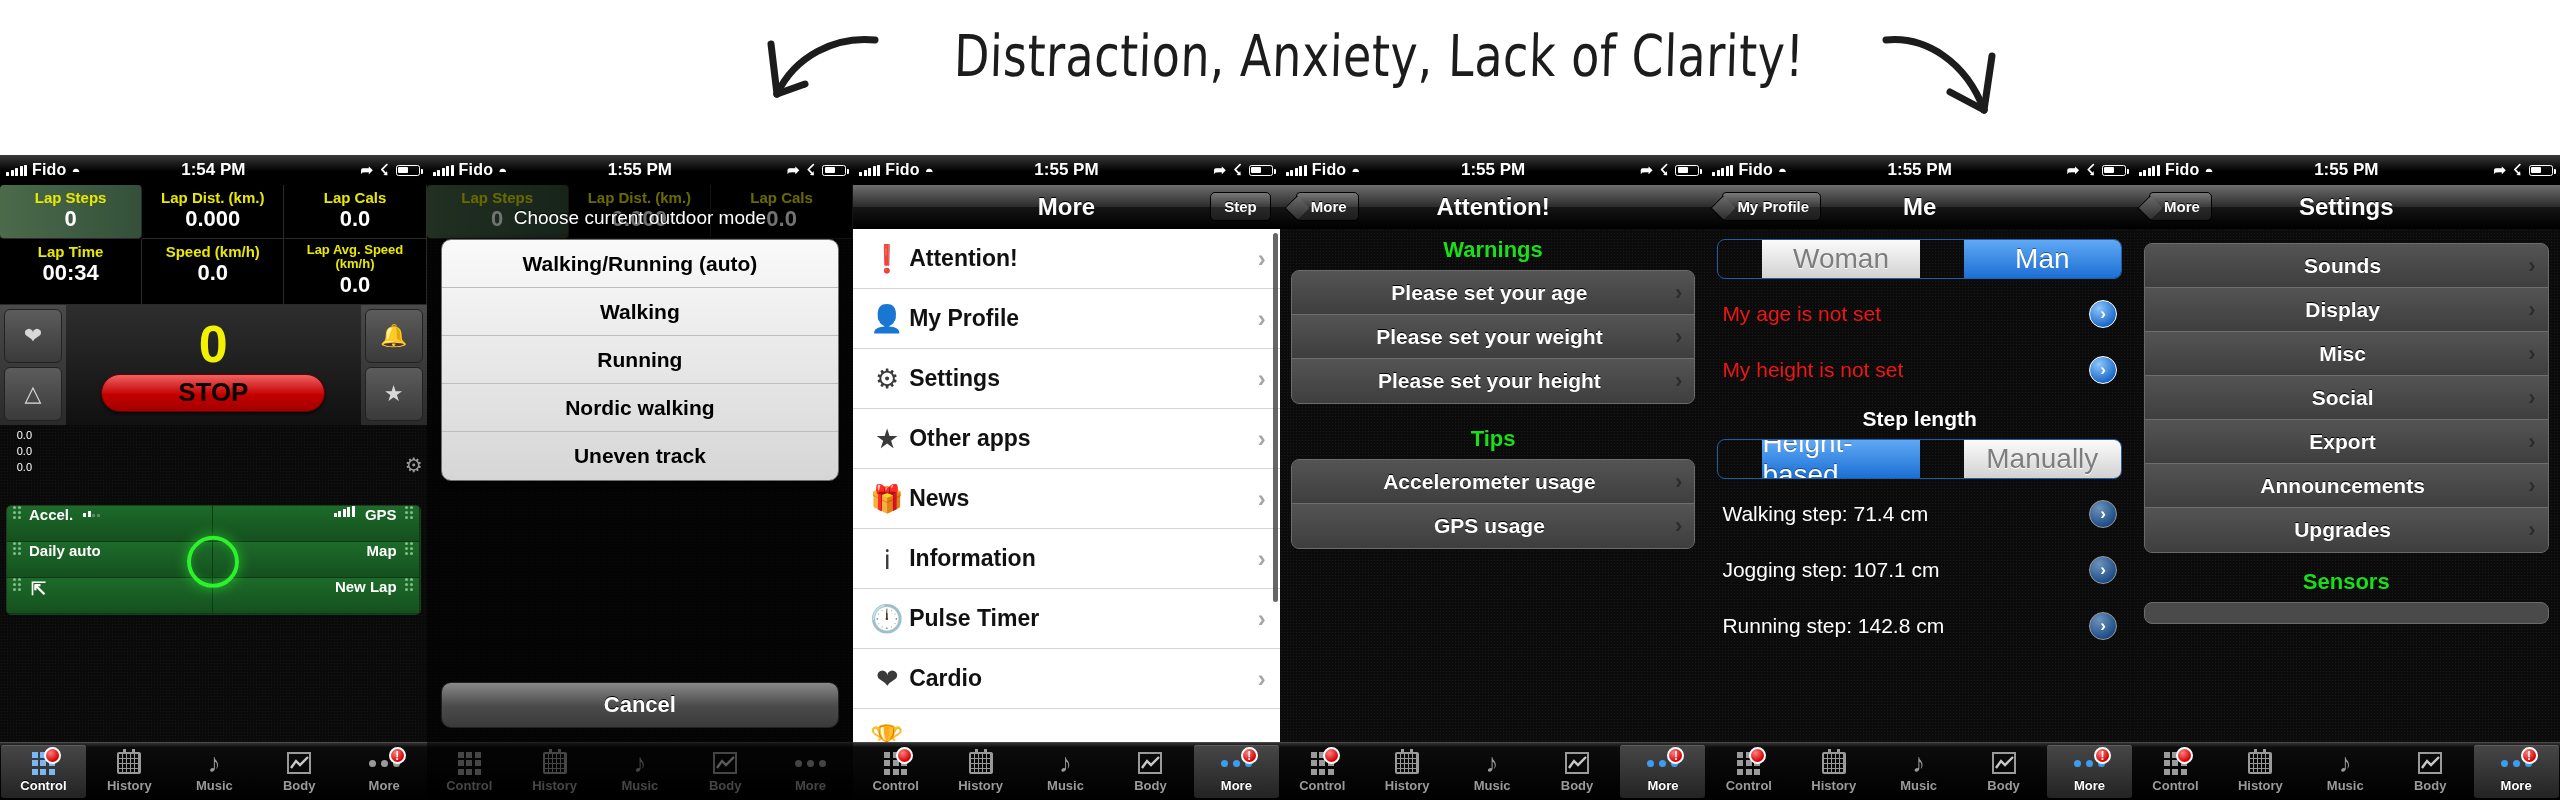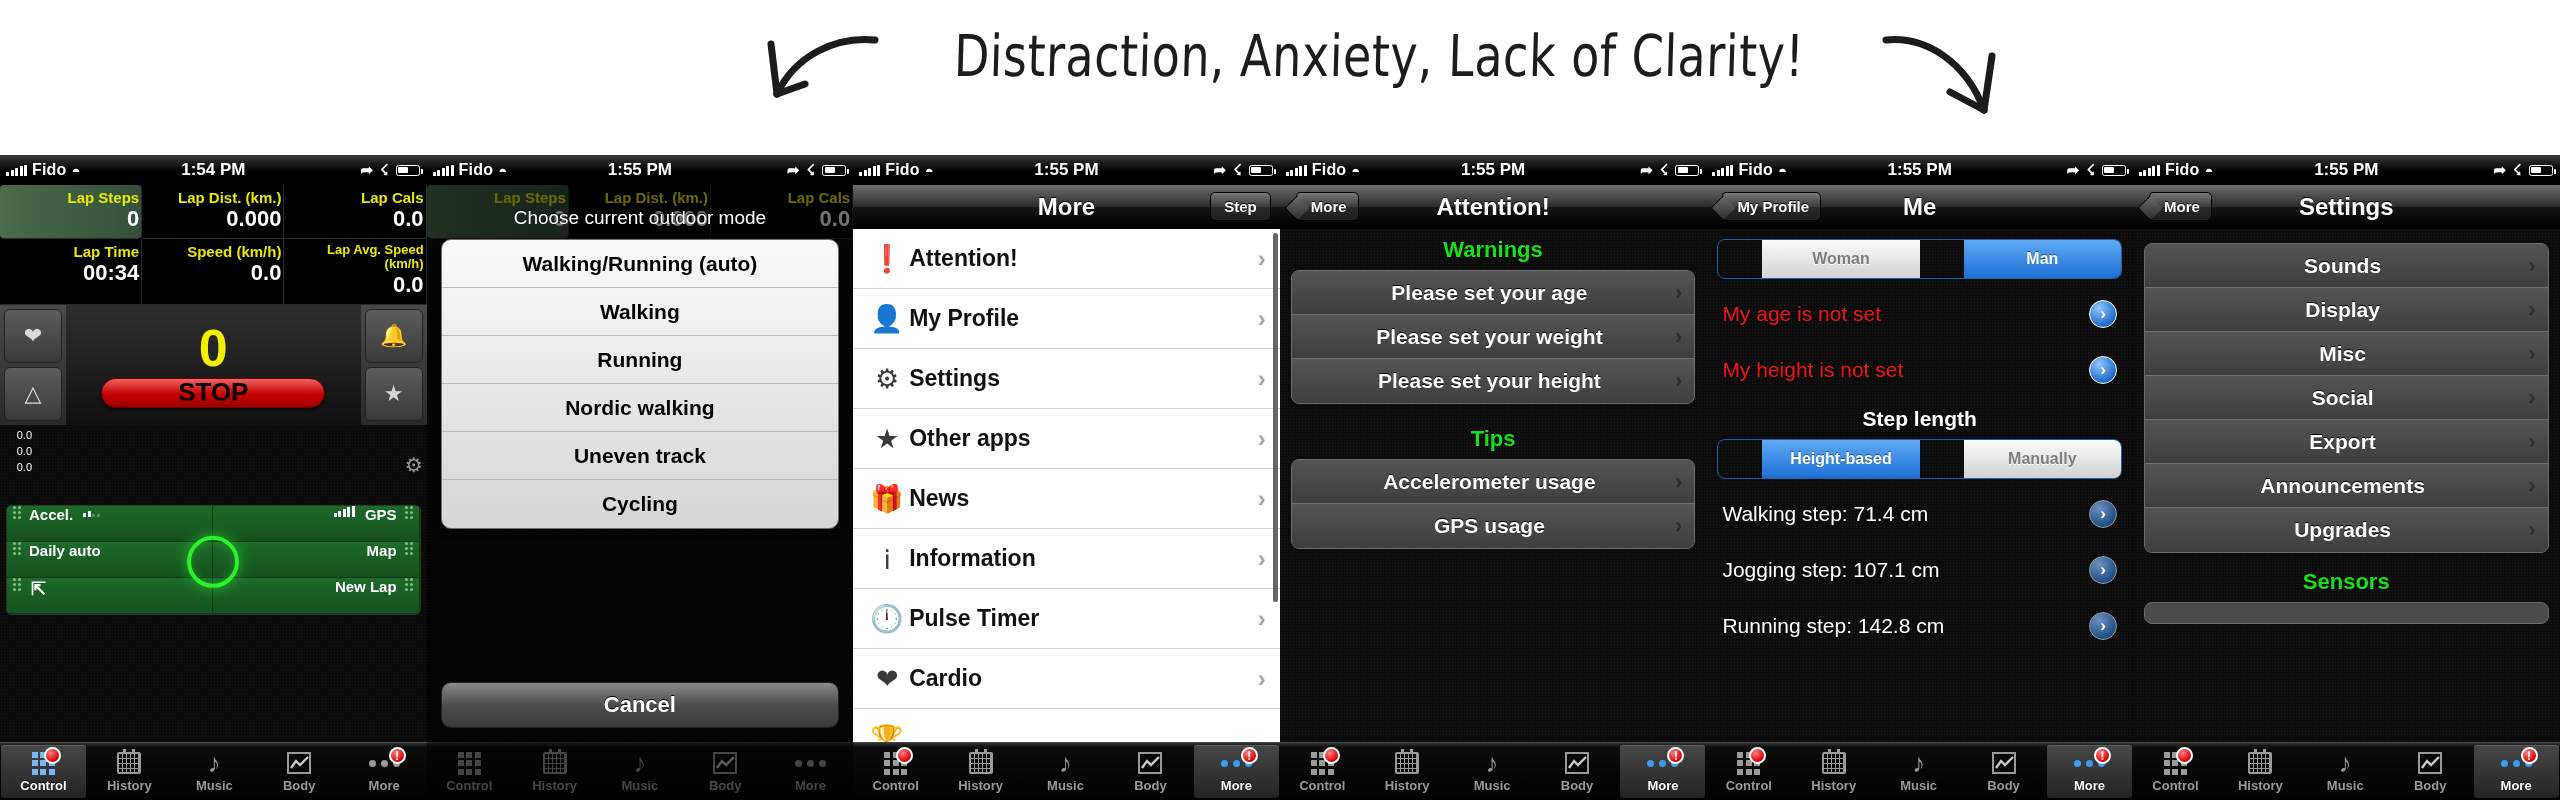--- a/index.html
+++ b/index.html
@@ -112,33 +112,33 @@
   .chart-icon{width:24px;height:22px;border:2px solid #9a9a9a;position:relative;overflow:hidden;}
   .chart-icon svg{position:absolute;left:1px;top:2px;}
   .dots-icon{display:flex;gap:5px;align-items:center;}
   .dots-icon i{width:7px;height:7px;border-radius:50%;background:#9a9a9a;display:block;}
   .tab.selected .dots-icon i{background:#3d9cf0;}
 
   
   .p1-body{position:absolute;top:30px;left:0;right:0;bottom:58px;background:#0a0a0a;
            background-image:radial-gradient(#151515 1px, transparent 1px);background-size:3px 3px;}
   .lapgrid{display:grid;grid-template-columns:1fr 1fr 1fr;background:#000;}
-  .lapcell{padding:4px 2px 6px;text-align:right;border-right:1px solid #2a2a2a;border-bottom:1px solid #2a2a2a;}
+  .lapcell{padding:4px 2px 6px;text-align:center;border-right:1px solid #2a2a2a;border-bottom:1px solid #2a2a2a;}
   .lapcell.hl{background:linear-gradient(90deg,#4b6b4b,#34503a);border-radius:4px;}
   .lap-k{color:#e8e800;font-size:15px;font-weight:bold;line-height:1.15;}
   .lap-v{color:#fff;font-size:22px;font-weight:bold;line-height:1.15;}
   .lap-k.sm{font-size:13px;}
   .midrow{display:flex;height:120px;background:linear-gradient(#3d3d3d,#1f1f1f);}
   .sidecol{width:66px;display:flex;flex-direction:column;gap:4px;padding:4px;background:linear-gradient(#4a4a4a,#2a2a2a);}
   .sidebtn{flex:1;background:linear-gradient(#5c5c5c,#3a3a3a);border:1px solid #222;border-radius:6px;
            display:flex;align-items:center;justify-content:center;color:#d8d8d8;font-size:22px;}
   .centercol{flex:1;position:relative;background:linear-gradient(#2e2e2e,#101010);
              display:flex;flex-direction:column;align-items:center;justify-content:center;}
   .bignum{color:#f2f200;font-size:52px;font-weight:bold;line-height:1;margin-bottom:4px;}
-  .stopbtn{width:76%;height:30px;border-radius:19px;
+  .stopbtn{width:76%;height:38px;border-radius:19px;
            background:linear-gradient(#f06262,#c40000 55%,#a10000);
            border:1px solid #6b0000;color:#0a0000;font-size:26px;font-weight:bold;
            display:flex;align-items:center;justify-content:center;box-shadow:0 2px 3px rgba(0,0,0,.6);}
   .calarea{position:relative;height:70px;margin-top:2px;padding-left:34px;}
   .calaxis{position:absolute;left:2px;top:0;width:30px;color:#fff;font-size:11px;text-align:right;}
   .calaxis div{line-height:16px;}
   .calbox{height:58px;border:1px solid #3a3a3a;background:#0e0e0e;position:relative;margin-right:32px;
           background-image:radial-gradient(#1a1a1a 1px,transparent 1px);background-size:3px 3px;}
   .calunit{position:absolute;left:6px;top:2px;color:#e8e800;font-size:12px;font-weight:bold;}
   .calused{position:absolute;right:6px;top:2px;color:#e8e800;font-size:12px;font-weight:bold;}
@@ -191,21 +191,21 @@
   .grp-head{text-align:center;color:#18e018;font-size:22px;font-weight:bold;padding:8px 0 7px;text-shadow:0 -1px 0 #000;}
   .grp{margin:0 11px;border:1px solid #6b6b6b;border-radius:8px;overflow:hidden;background:#4a4a4a;}
   .grp-row{height:44px;display:flex;align-items:center;padding:0 12px;
            background:linear-gradient(#545454,#3e3e3e);border-bottom:1px solid #6e6e6e;text-align:center;}
   .grp-row:last-child{border-bottom:none;}
   .grp-label{flex:1;color:#fff;font-size:21px;font-weight:bold;text-shadow:0 -1px 0 #000;}
   .grp-chev{color:#2c2c2c;font-size:22px;font-weight:bold;}
 
   
   .seg{margin:10px 11px 0;height:40px;display:flex;border-radius:8px;overflow:hidden;border:1px solid #1e5fa8;}
-  .seg div{flex:1;display:flex;align-items:center;justify-content:center;font-size:16px;font-weight:bold;margin-left:44px;}
+  .seg div{flex:1;display:flex;align-items:center;justify-content:center;font-size:28px;font-weight:normal;margin-left:44px;}
   .seg .on{background:linear-gradient(#5fa9f5,#1c6fd4);color:#fff;text-shadow:0 -1px 0 rgba(0,0,0,.4);}
   .seg .off{background:linear-gradient(#fbfbfb,#d2d2d2);color:#7d7d7d;text-shadow:0 1px 0 #fff;}
   .me-row{height:46px;display:flex;align-items:center;padding:0 16px;}
   .me-label{flex:1;font-size:21px;}
   .me-label.err{color:#f01515;font-weight:normal;}
   .me-label.ok{color:#fff;}
   .bluearrow{width:28px;height:28px;border-radius:50%;
              background:radial-gradient(circle at 35% 28%,#8ec6fb,#1666c8 75%);
              border:1px solid #fff;color:#fff;font-size:17px;font-weight:bold;
              display:flex;align-items:center;justify-content:center;}
@@ -493,21 +493,20 @@
       </div>
 
       <div class="p2-dim"></div>
       <div class="sheet-title">Choose current outdoor mode</div>
       <div class="sheet">
         <div class="sheet-item">Walking/Running (auto)</div>
         <div class="sheet-item">Walking</div>
         <div class="sheet-item">Running</div>
         <div class="sheet-item">Nordic walking</div>
         <div class="sheet-item">Uneven track</div>
-        <div class="sheet-item">Cycling</div>
       </div>
       <div class="cancelbtn">Cancel</div>
 
       <div class="tabbar" style="opacity:.45">
         <div class="tab">
           <div class="tab-icon">
               <span class="grid-icon">
                 <span></span>
                 <span></span>
                 <span></span>

